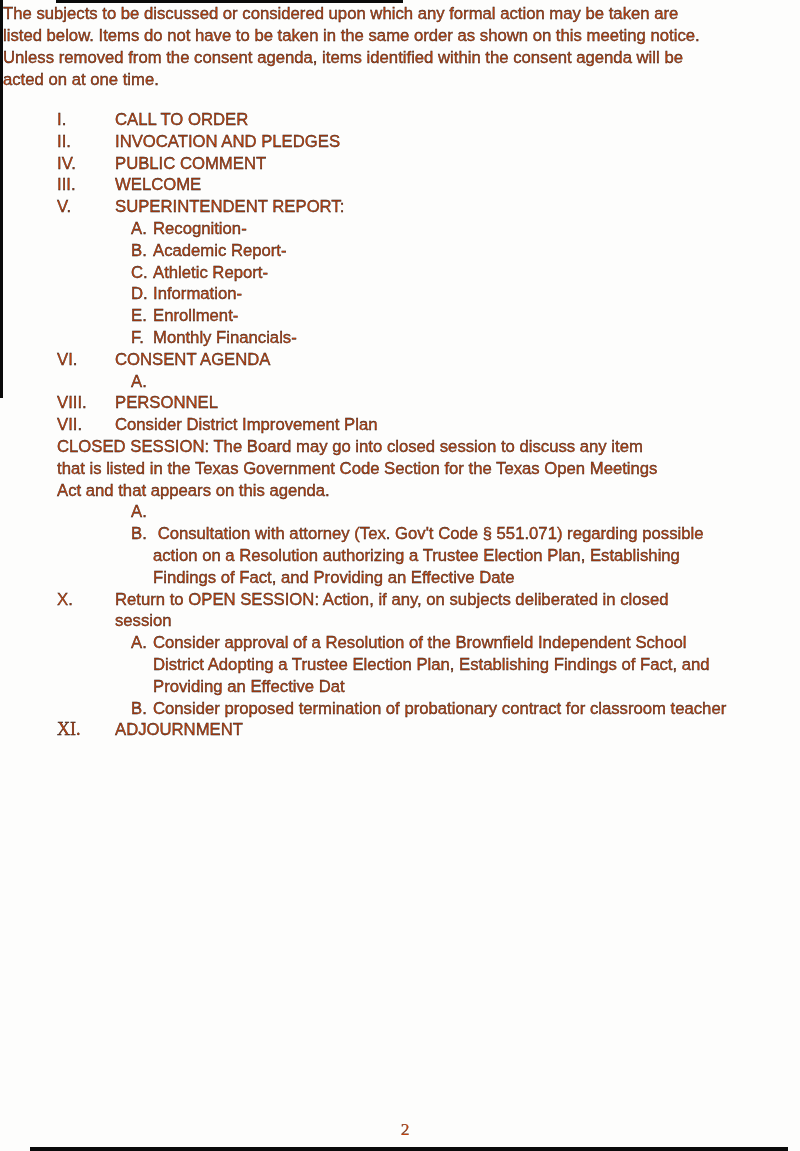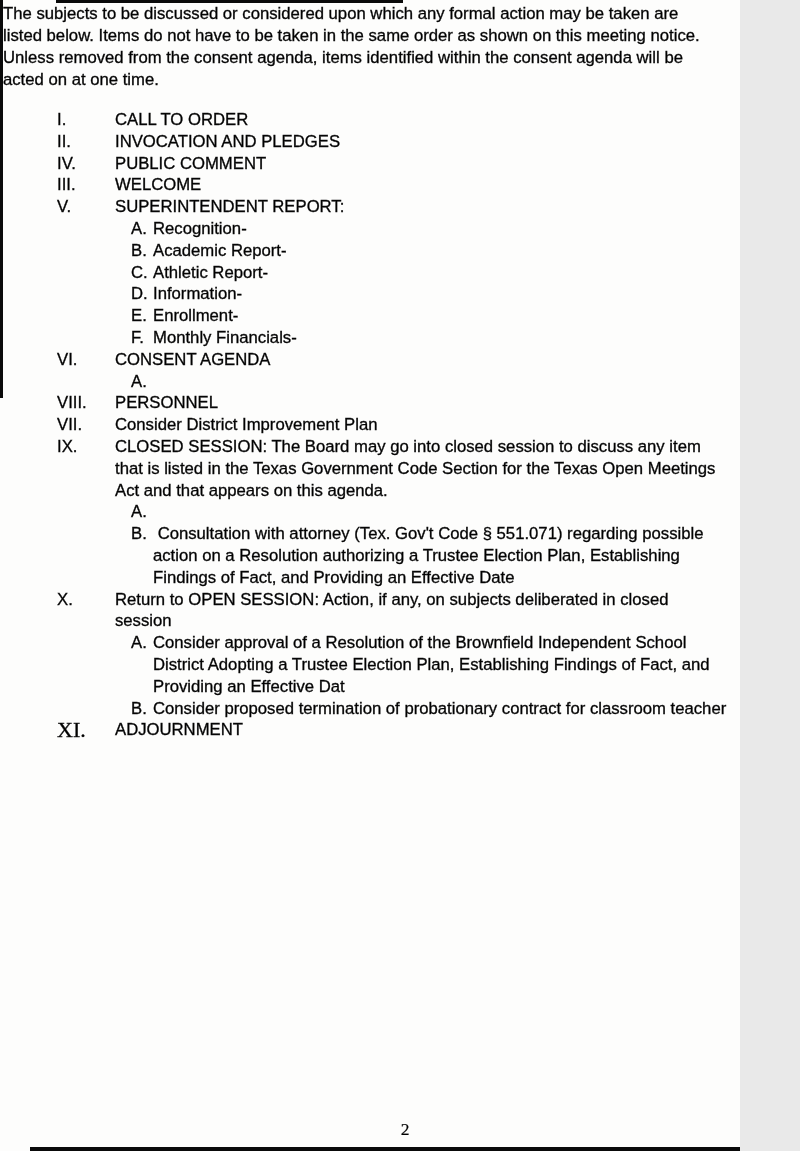--- a/index.html
+++ b/index.html
@@ -3,24 +3,24 @@
 <meta charset="utf-8">
 <style>
   html, body { margin: 0; padding: 0; }
   body {
     width: 800px; height: 1151px;
     background: #e9e9e9;
     font-family: "Liberation Sans", sans-serif;
   }
   .page {
     position: relative;
-    width: 740px; height: 1151px;
+    width: 800px; height: 1151px;
     background: #fdfdfc;
     overflow: hidden;
-    color: #000000;
+    color: #c2410c;
     -webkit-text-stroke: 0.35px #171717; 
   }
   
   .artifact { position: absolute; background: #0a0a0a; }
   .art-top    { left: 56px;  top: 0;       width: 347px; height: 3px; }
   .art-left   { left: 0;     top: 0;       width: 3px;   height: 398px; }
   .art-bottom { left: 30px;  top: 1147px;  width: 758px; height: 4px; }
 
   .intro {
     position: absolute;
@@ -40,21 +40,21 @@
     line-height: 21.8px;
   }
   .row .num { flex: 0 0 auto; }
   .row .txt { white-space: pre; }
   .lvl1 { padding-left: 57px; }
   .lvl1 .num { width: 58px; }
   .lvl2 { padding-left: 131px; }
   .lvl2 .num { width: 22px; }
   .serif-num .num {
     font-family: "Liberation Serif", serif;
-    font-size: 22px;
+    font-size: 18px;
   }
   .page-number {
     position: absolute;
     top: 1119px; left: 0; width: 810px;
     text-align: center;
     font-family: "Liberation Serif", serif;
     font-size: 17.5px;
     -webkit-text-stroke: 0.2px #171717;
   }
 </style>
@@ -127,21 +127,20 @@
     </div>
     <div class="row lvl1">
       <span class="num">VIII.</span>
       <span class="txt">PERSONNEL</span>
     </div>
     <div class="row lvl1">
       <span class="num">VII.</span>
       <span class="txt">Consider District Improvement Plan</span>
     </div>
     <div class="row lvl1">
-      <span class="num">IX.</span>
       <span class="txt">CLOSED SESSION: The Board may go into closed session to discuss any item
 that is listed in the Texas Government Code Section for the Texas Open Meetings
 Act and that appears on this agenda.</span>
     </div>
     <div class="row lvl2">
       <span class="num">A.</span>
     </div>
     <div class="row lvl2">
       <span class="num">B.</span>
       <span class="txt"> Consultation with attorney (Tex. Gov't Code § 551.071) regarding possible

